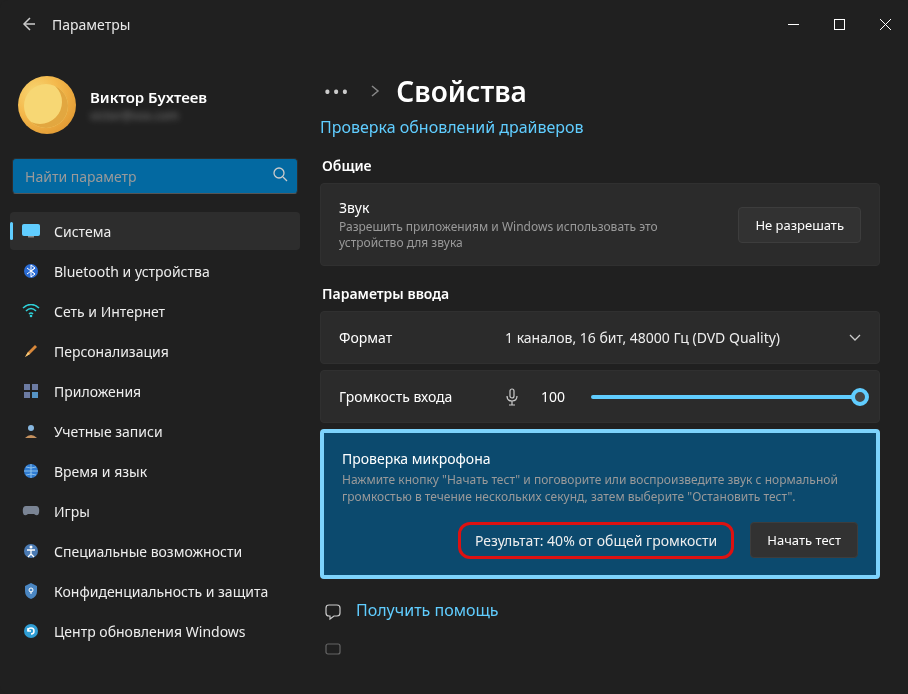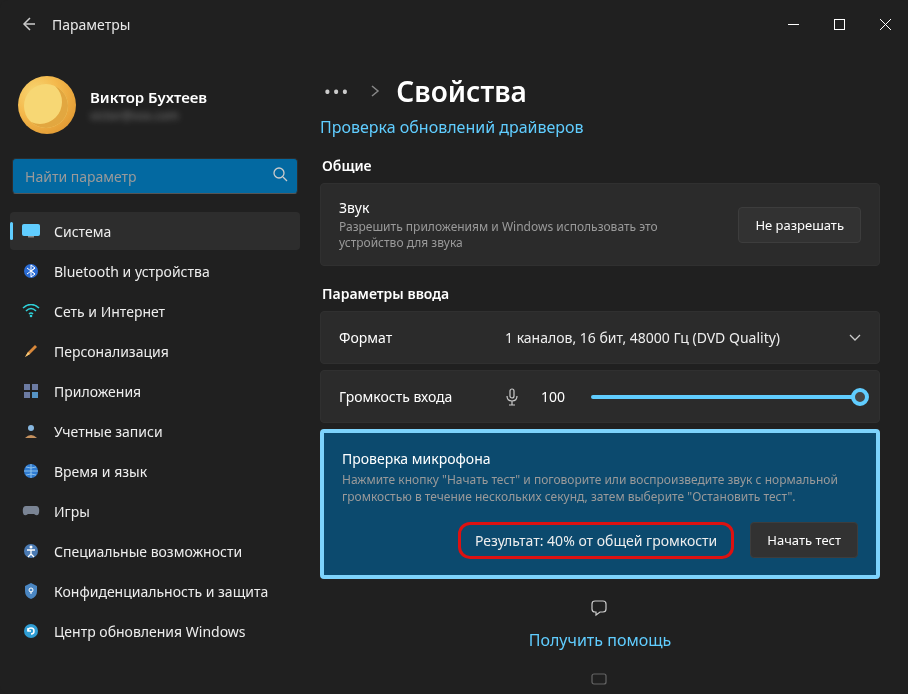--- a/index.html
+++ b/index.html
@@ -54,21 +54,21 @@
   .vol-row .micicon { width: 20px; text-align:center; }
   .vol-val { font-size: 14px; width: 34px; }
   .slider { flex: 1; height: 4px; background: #60CDFF; border-radius: 2px; position: relative; }
   .slider .thumb { position: absolute; right: -8px; top: -7px; width: 18px; height: 18px; border-radius: 50%; background: #454545; border: 4px solid #60CDFF; }
 
   .mic-test { background: #0c4a6e; border: 4px solid #7dd3fc; border-radius: 4px; padding: 16px 18px; margin-bottom: 10px; }
   .mic-test .tdesc { font-size: 12px; color: #9a9a9a; margin-top: 4px; line-height: 1.4; }
   .mic-test .trow { display: flex; align-items: center; justify-content: flex-end; gap: 16px; margin-top: 16px; }
   .result-badge { border: 3px solid #d11; border-radius: 12px; padding: 6px 14px; font-size: 14px; color: #eee; }
 
-  .helprow { display: flex; align-items: center; gap: 12px; padding: 10px 4px; flex-direction: column; }
+  .helprow { display: flex; align-items: flex-end; gap: 12px; padding: 10px 4px; }
   .helprow .hicon { color: #ccc; width:20px; text-align:center; }
 
   svg { display:block; }
 </style>
 </head>
 <body>
 
 <div class="window">
 
   <div class="titlebar">

